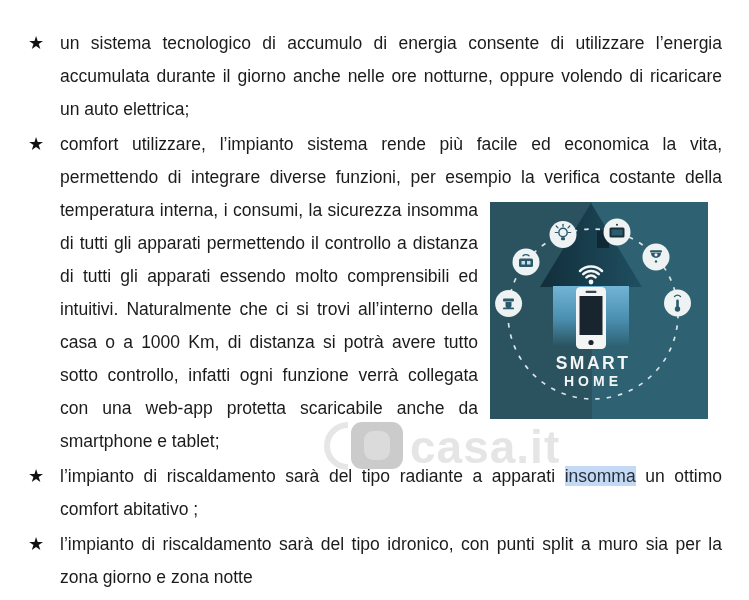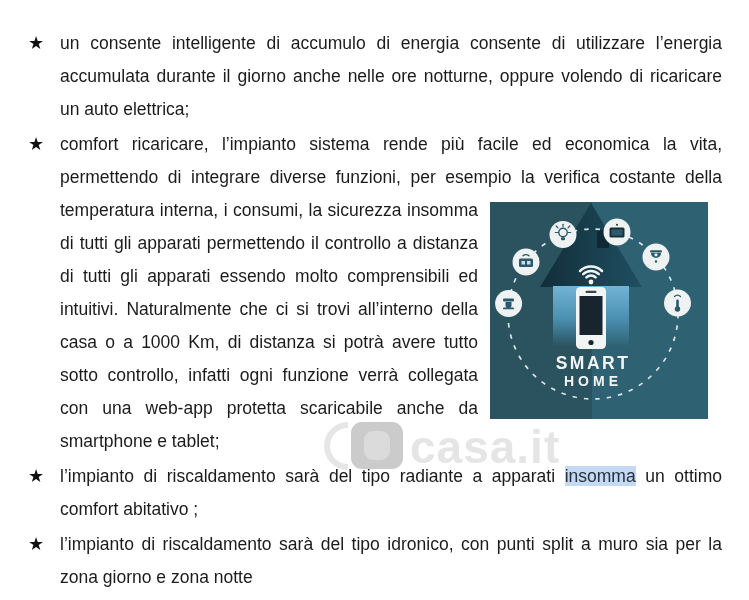--- a/index.html
+++ b/index.html
@@ -57,25 +57,25 @@
   }
   .watermark svg { display: block; }
 </style>
 </head>
 <body>
 
 <div class="page">
   <div class="content">
 
     <div class="bullet">
-      <span class="star">★</span><span class="seg">un consente intelligente di </span><span class="seg bold">accumulo di energia</span><span class="seg"> consente di utilizzare l’energia accumulata durante il giorno anche nelle ore notturne, oppure volendo di ricaricare un auto elettrica;</span>
+      <span class="star">★</span><span class="seg">un sistema tecnologico di </span><span class="seg bold">accumulo di energia</span><span class="seg"> consente di utilizzare l’energia accumulata durante il giorno anche nelle ore notturne, oppure volendo di ricaricare un auto elettrica;</span>
     </div>
 
     <div class="bullet">
-      <span class="star">★</span><span class="seg bold">comfort ricaricare</span><span class="seg">, </span><span class="seg bold">l’impianto sistema</span><span class="seg"> rende più facile ed economica la vita, permettendo di integrare diverse funzioni, per esempio la verifica costante </span><span class="smartfig">
+      <span class="star">★</span><span class="seg bold">comfort utilizzare</span><span class="seg">, </span><span class="seg bold">l’impianto sistema</span><span class="seg"> rende più facile ed economica la vita, permettendo di integrare diverse funzioni, per esempio la verifica costante </span><span class="smartfig">
           <svg viewBox="0 0 218 217" xmlns="http://www.w3.org/2000/svg">
           <defs>
             <linearGradient id="roofG" x1="0" y1="0" x2="1" y2="0">
               <stop offset="0" stop-color="#122e3a"></stop>
               <stop offset="1" stop-color="#1f4f61"></stop>
             </linearGradient>
             <linearGradient id="wallG" x1="0" y1="0" x2="0" y2="1">
               <stop offset="0" stop-color="#72b4d6"></stop>
               <stop offset="0.55" stop-color="#4b8fb0"></stop>
               <stop offset="1" stop-color="#4b8fb0" stop-opacity="0"></stop>

